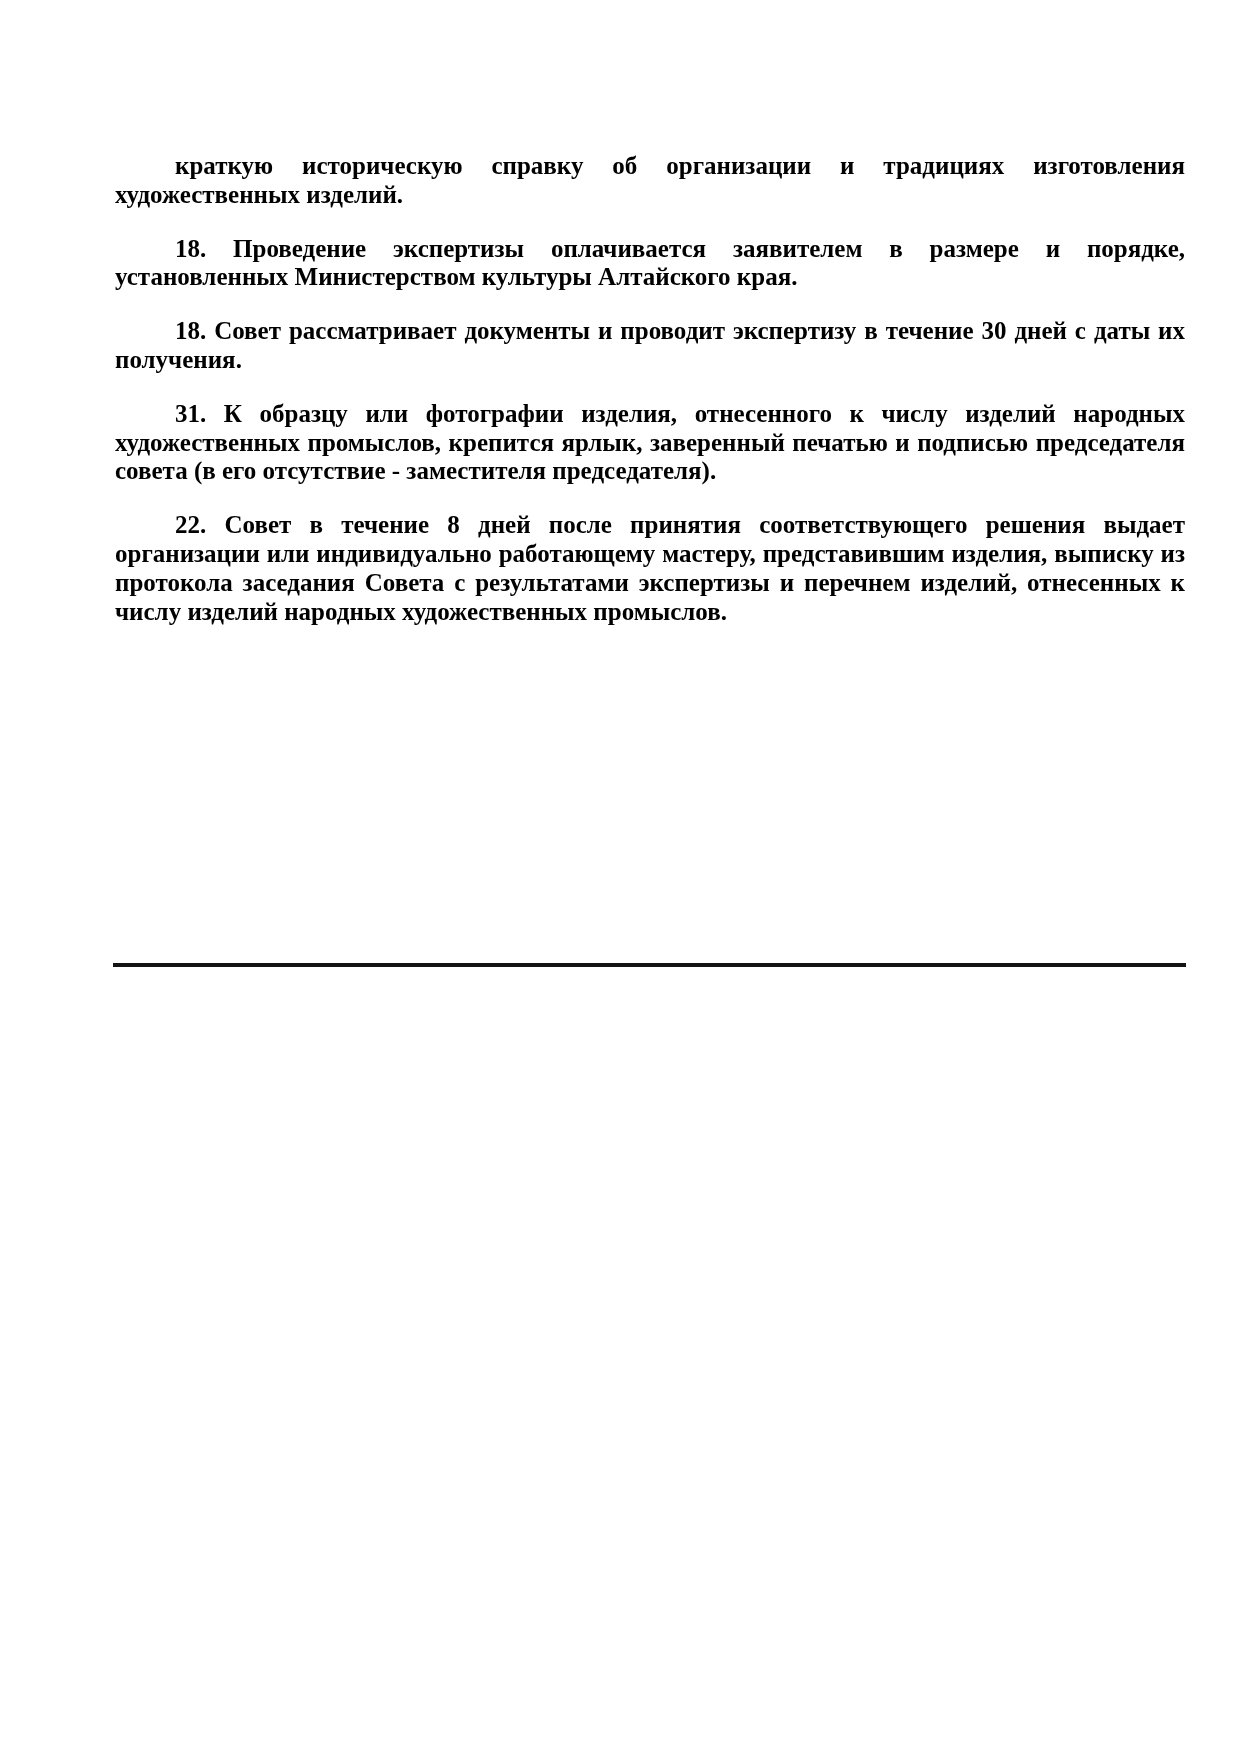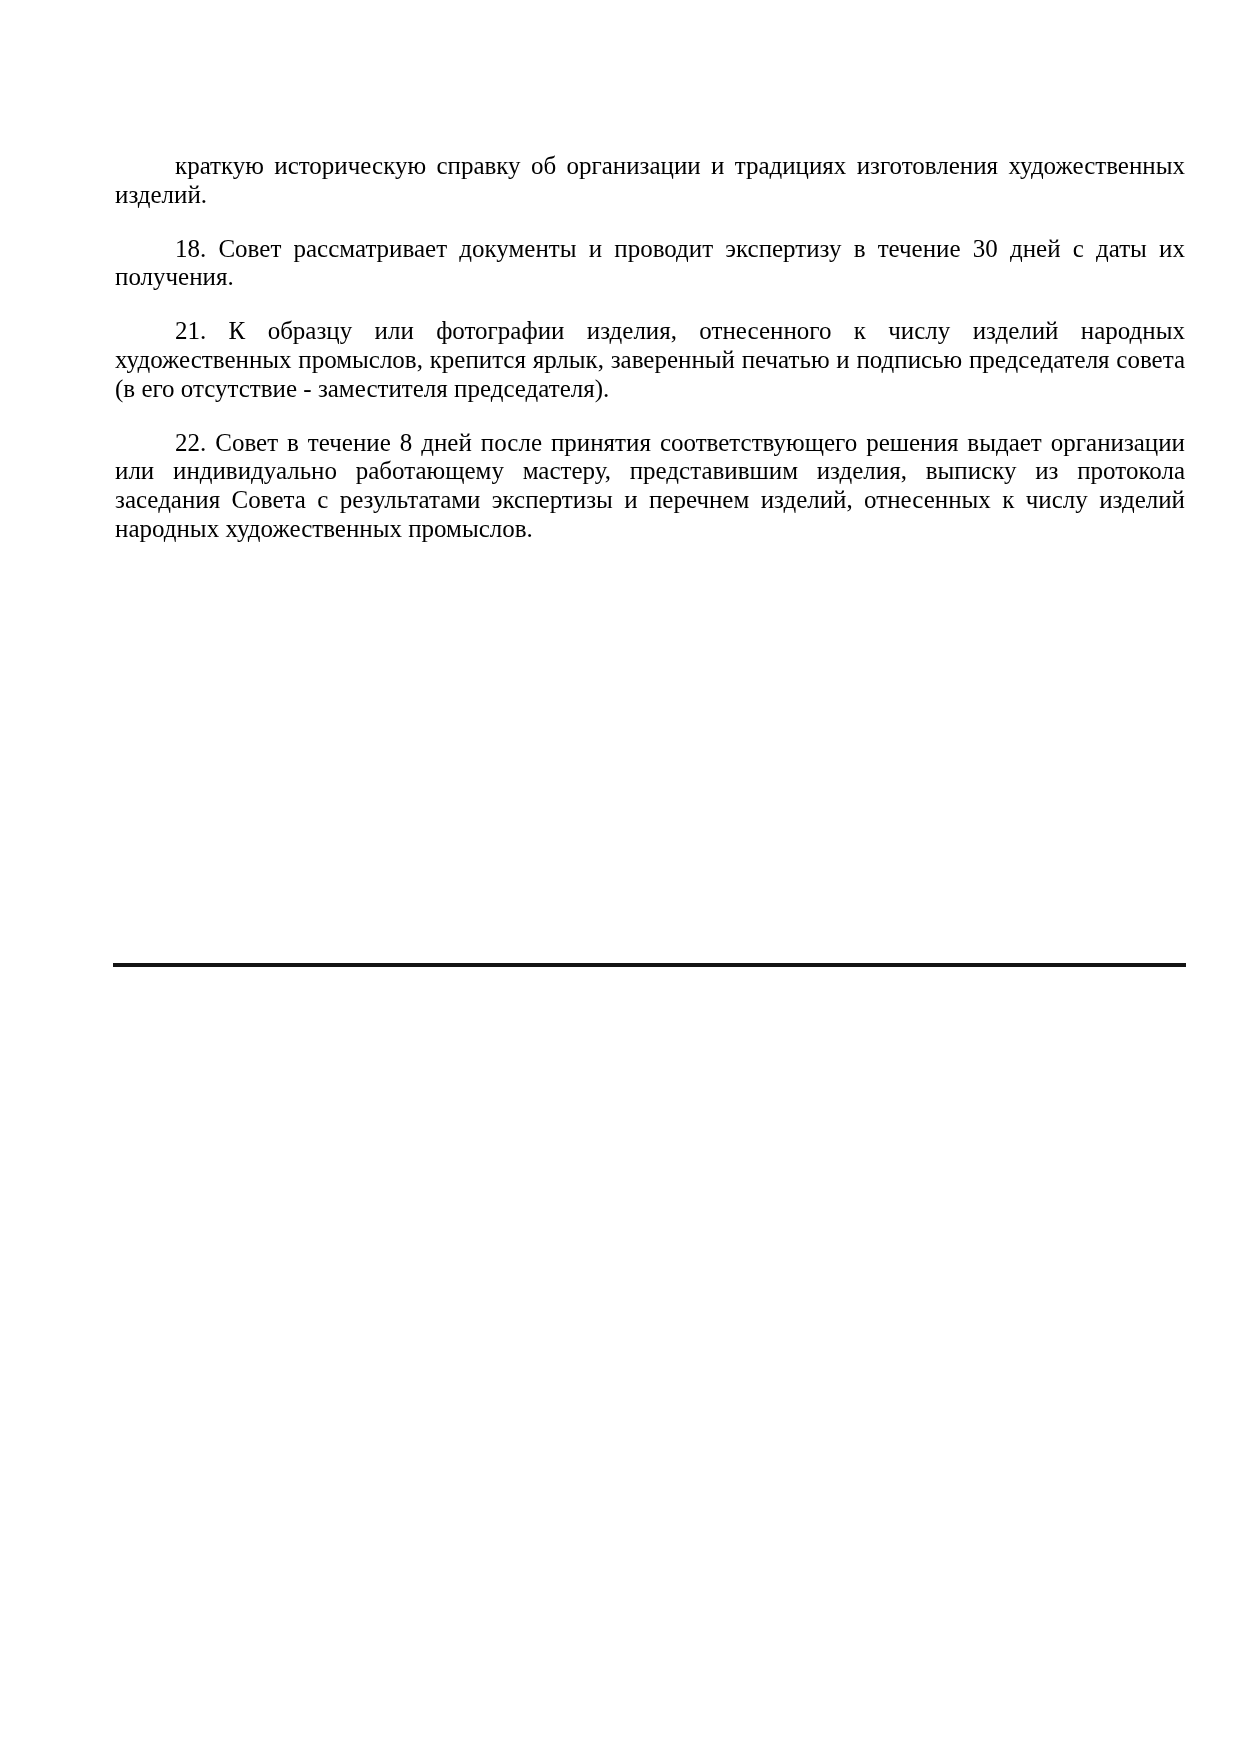--- a/index.html
+++ b/index.html
@@ -17,20 +17,21 @@
     overflow: hidden;
   }
   .content {
     position: absolute;
     top: 152px;
     left: 115px;
     width: 1070px;
     font-size: 25px;
     line-height: 28.8px;
     text-align: justify;
+    font-weight: bold;
   }
   .para {
     margin: 25px 0 0 0;
     text-indent: 60px;
   }
   .para:first-child {
     margin-top: 0;
   }
   .divider {
     position: absolute;
@@ -40,18 +41,19 @@
     height: 4px;
     background: #141414;
   }
 </style>
 </head>
 <body>
 
 <div class="page">
   <div class="content">
     <p class="para">краткую историческую справку об организации и традициях изготовления художественных изделий.</p>
+    <p class="para">18. Проведение экспертизы оплачивается заявителем в размере и порядке, установленных Министерством культуры Алтайского края.</p>
     <p class="para">18. Совет рассматривает документы и проводит экспертизу в течение 30 дней с даты их получения.</p>
-    <p class="para">21. К образцу или фотографии изделия, отнесенного к числу изделий народных художественных промыслов, крепится ярлык, заверенный печатью и подписью председателя совета (в его отсутствие - заместителя председателя).</p>
+    <p class="para">31. К образцу или фотографии изделия, отнесенного к числу изделий народных художественных промыслов, крепится ярлык, заверенный печатью и подписью председателя совета (в его отсутствие - заместителя председателя).</p>
     <p class="para">22. Совет в течение 8 дней после принятия соответствующего решения выдает организации или индивидуально работающему мастеру, представившим изделия, выписку из протокола заседания Совета с результатами экспертизы и перечнем изделий, отнесенных к числу изделий народных художественных промыслов.</p>
   </div>
   <div class="divider"></div>
 </div>
 
 </body></html>

